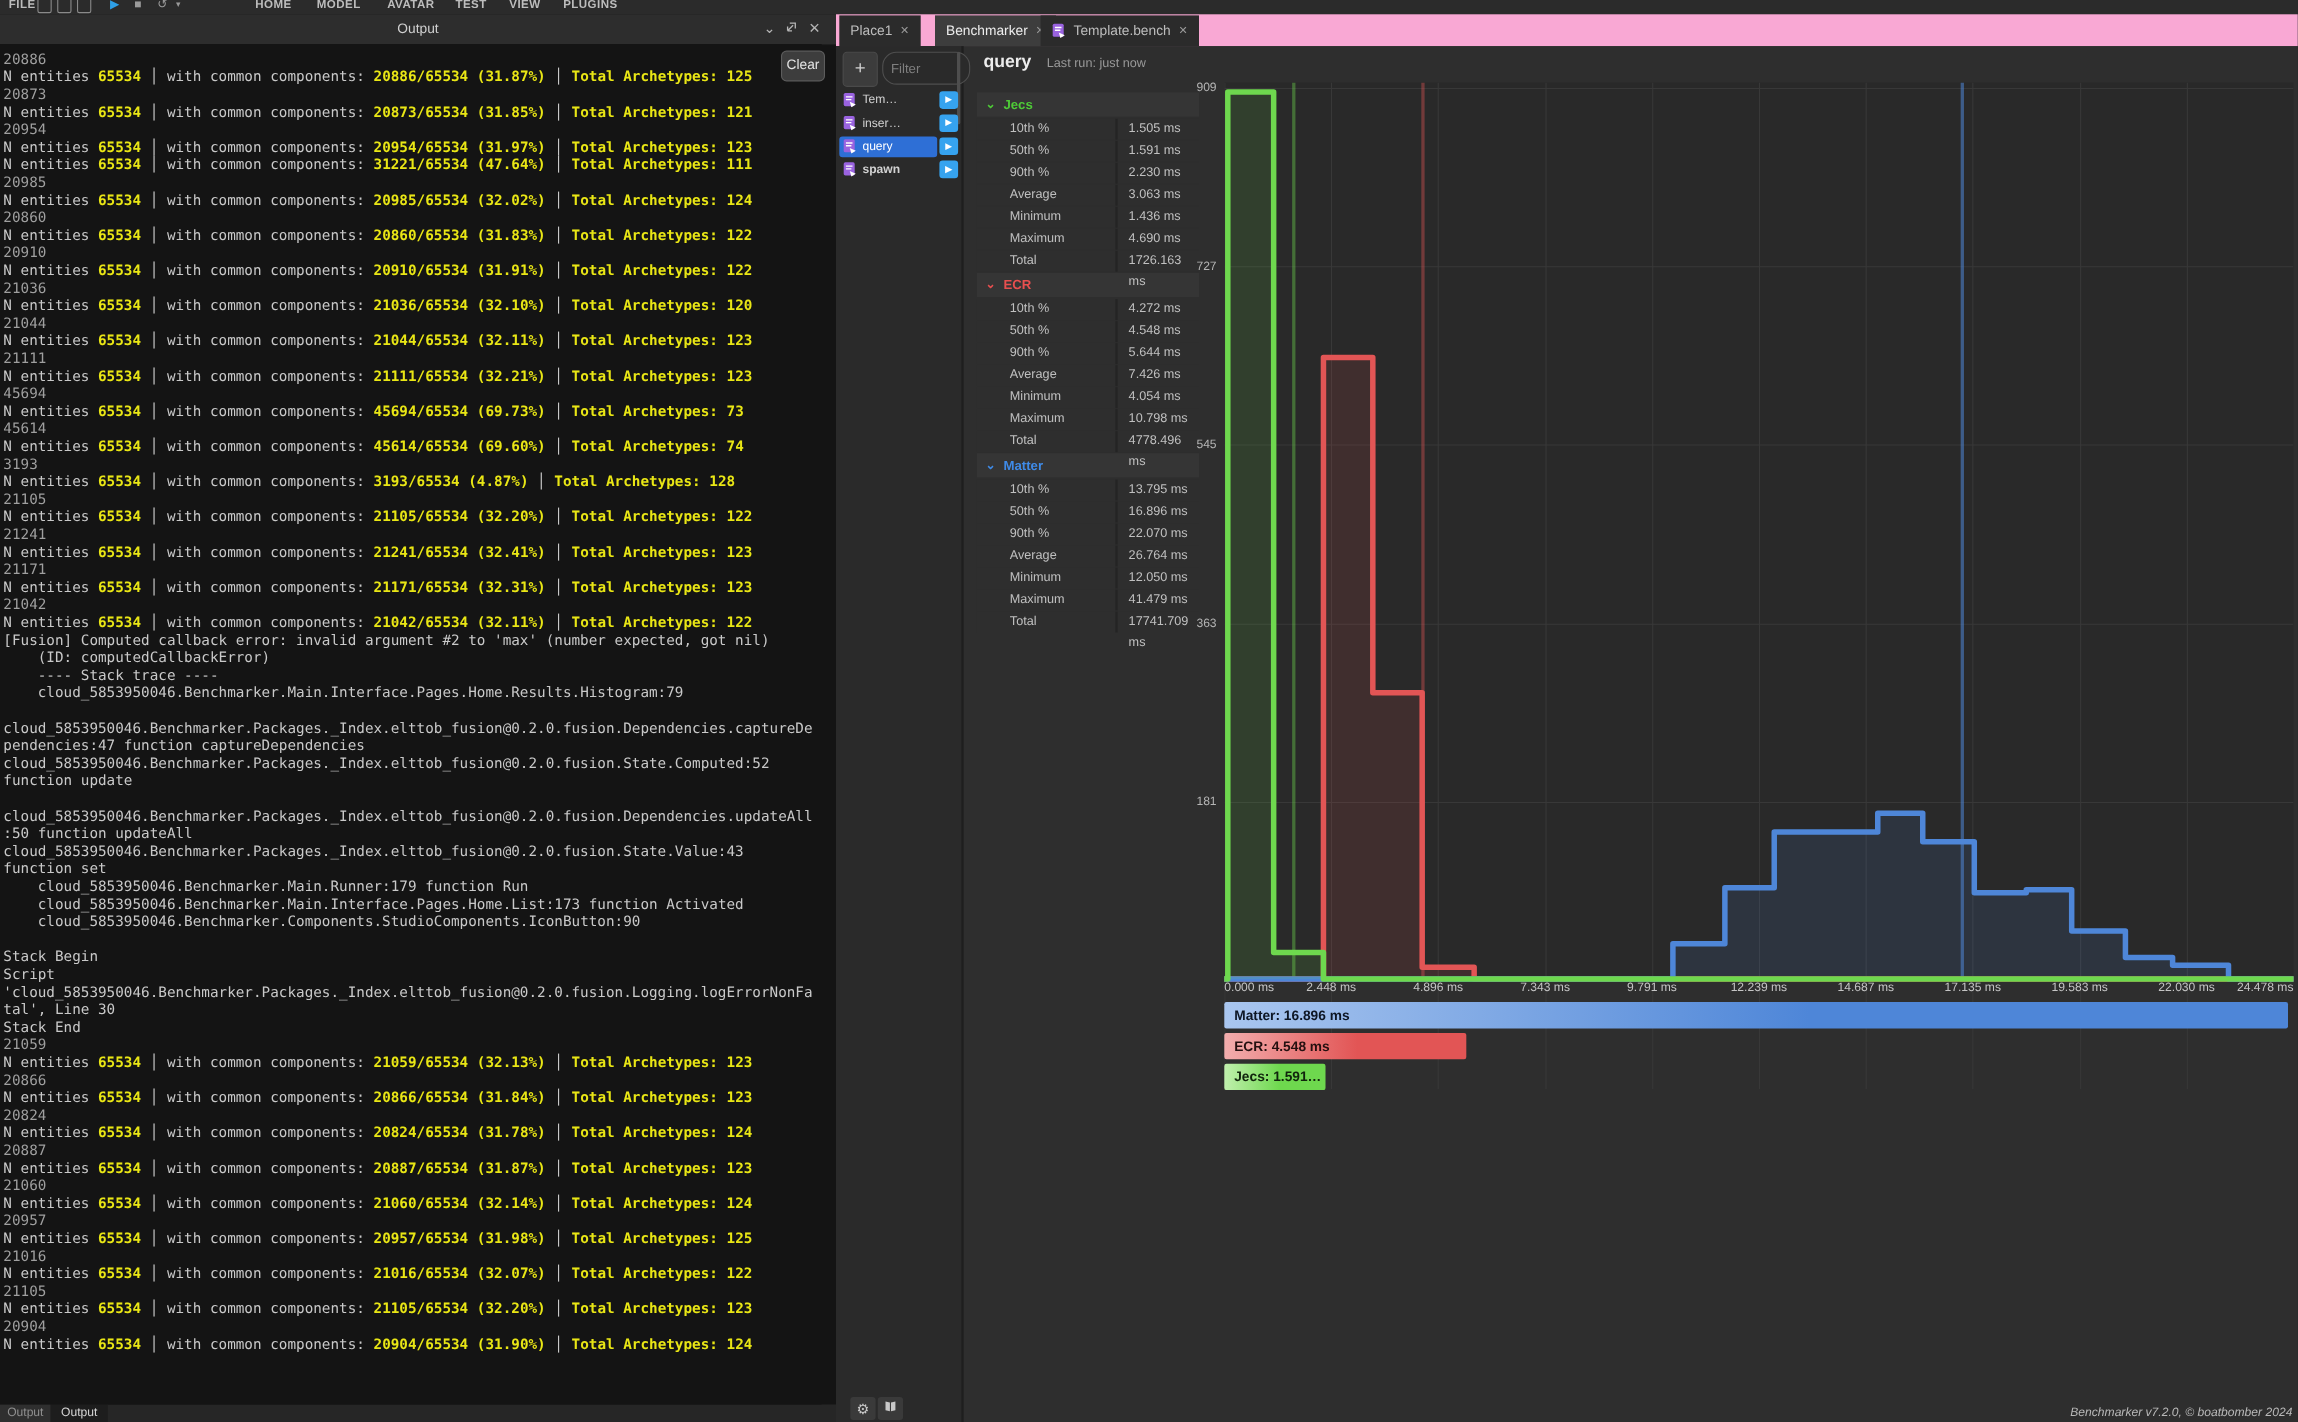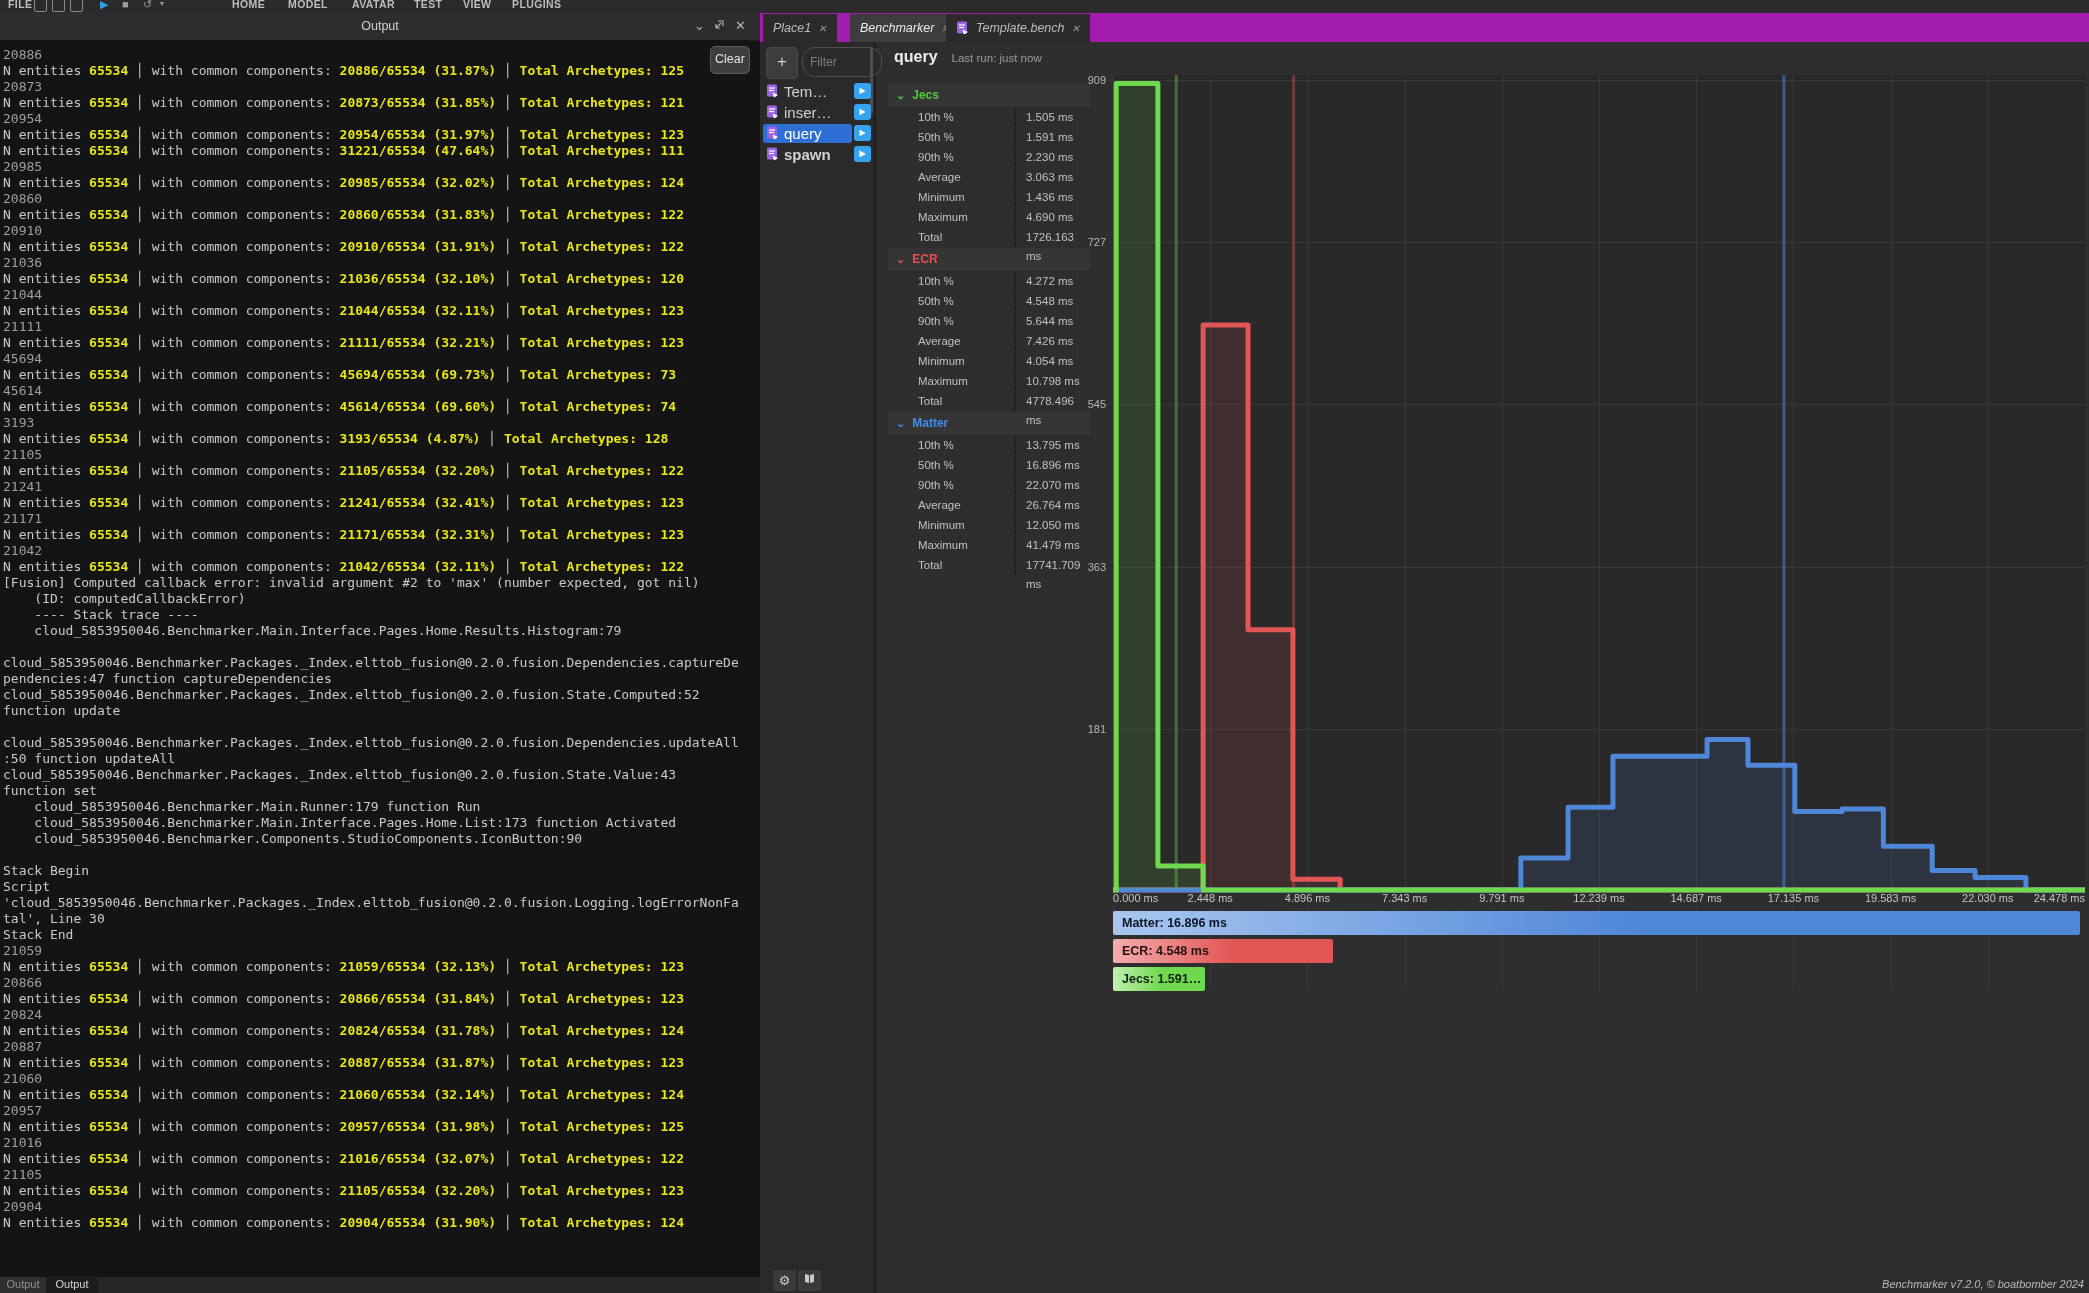--- a/index.html
+++ b/index.html
@@ -28,40 +28,40 @@
   .cline{white-space:pre-wrap;overflow-wrap:break-word;}
   .cw{color:#c9c9c9;}
   .cd{color:#9f9f9f;}
   .cy{color:#e9e615;font-weight:bold;}
   #clear-btn{left:710px;top:46px;width:38px;height:26px;background:#3d3d3d;border:1px solid #5c5c5c;
              border-radius:5px;color:#e3e3e3;font-size:12.5px;text-align:center;line-height:24px;}
   #output-bottom{left:0;top:1277px;width:760px;height:16px;background:#262626;}
   .out-tab{position:absolute;top:0;height:16px;line-height:15px;font-size:11px;text-align:center;}
 
   
-  #doc-tabbar{left:760px;top:13px;width:1329px;height:29px;background:#a21caf;font-style:italic;}
+  #doc-tabbar{left:760px;top:13px;width:1329px;height:29px;background:#f9a8d4;}
   .dtab{position:absolute;top:1px;height:28px;display:flex;align-items:center;gap:7px;
         padding:0 10px;background:#2b2b2b;color:#bdbdbd;font-size:12.5px;}
   .dtab.active{background:#3d3d3d;color:#ececec;}
   .dtab-close{color:#9a9a9a;font-size:10px;}
 
   
   #plugin-body{left:760px;top:42px;width:1329px;height:1251px;background:#2e2e2e;}
   #list-pane{left:760px;top:42px;width:114px;height:1251px;background:#2a2a2a;border-right:2px solid #1e1e1e;}
   #add-btn{left:766px;top:47px;width:30px;height:30px;background:#3c3c3c;border:1px solid #4a4a4a;
            border-radius:4px;color:#cfcfcf;font-size:17px;text-align:center;line-height:28px;}
   #filter-input{left:802px;top:47px;width:64px;height:28px;background:#2a2a2a;border:1px solid #4f4f4f;
            border-radius:13px;color:#bdbdbd;font-size:12px;padding:0 7px;outline:none;
            font-family:"Liberation Sans",sans-serif;}
   #filter-input::placeholder{color:#7f7f7f;}
   #list-scrollthumb{left:870px;top:47px;width:3px;height:66px;background:#4e4e4e;border-radius:2px;}
   .bitem{position:absolute;left:763px;width:108px;height:20px;display:flex;align-items:center;}
   .bmain{flex:1;display:flex;align-items:center;gap:5px;height:19px;border-radius:3px;padding:0 3px;}
   .bmain.sel{background:#2e6fd6;}
-  .blabel{color:#d2d2d2;font-size:15px;white-space:nowrap;text-align:center;}
+  .blabel{color:#d2d2d2;font-size:11px;white-space:nowrap;text-align:center;}
   .bmain.sel .blabel{color:#ffffff;}
   .playbtn{width:17px;height:16px;background:#36a3ef;border-radius:3px;color:#ffffff;
            font-size:8px;text-align:center;line-height:16px;margin-left:2px;}
 
   
   #stats-header{left:894px;top:48px;display:flex;align-items:baseline;gap:14px;}
   #stats-title{color:#ececec;font-size:16px;font-weight:bold;}
   #stats-lastrun{color:#9a9a9a;font-size:11.5px;}
   #stats-panel{left:888px;top:84px;width:202px;}
   .shead{height:22px;background:#353535;display:flex;align-items:center;gap:7px;

